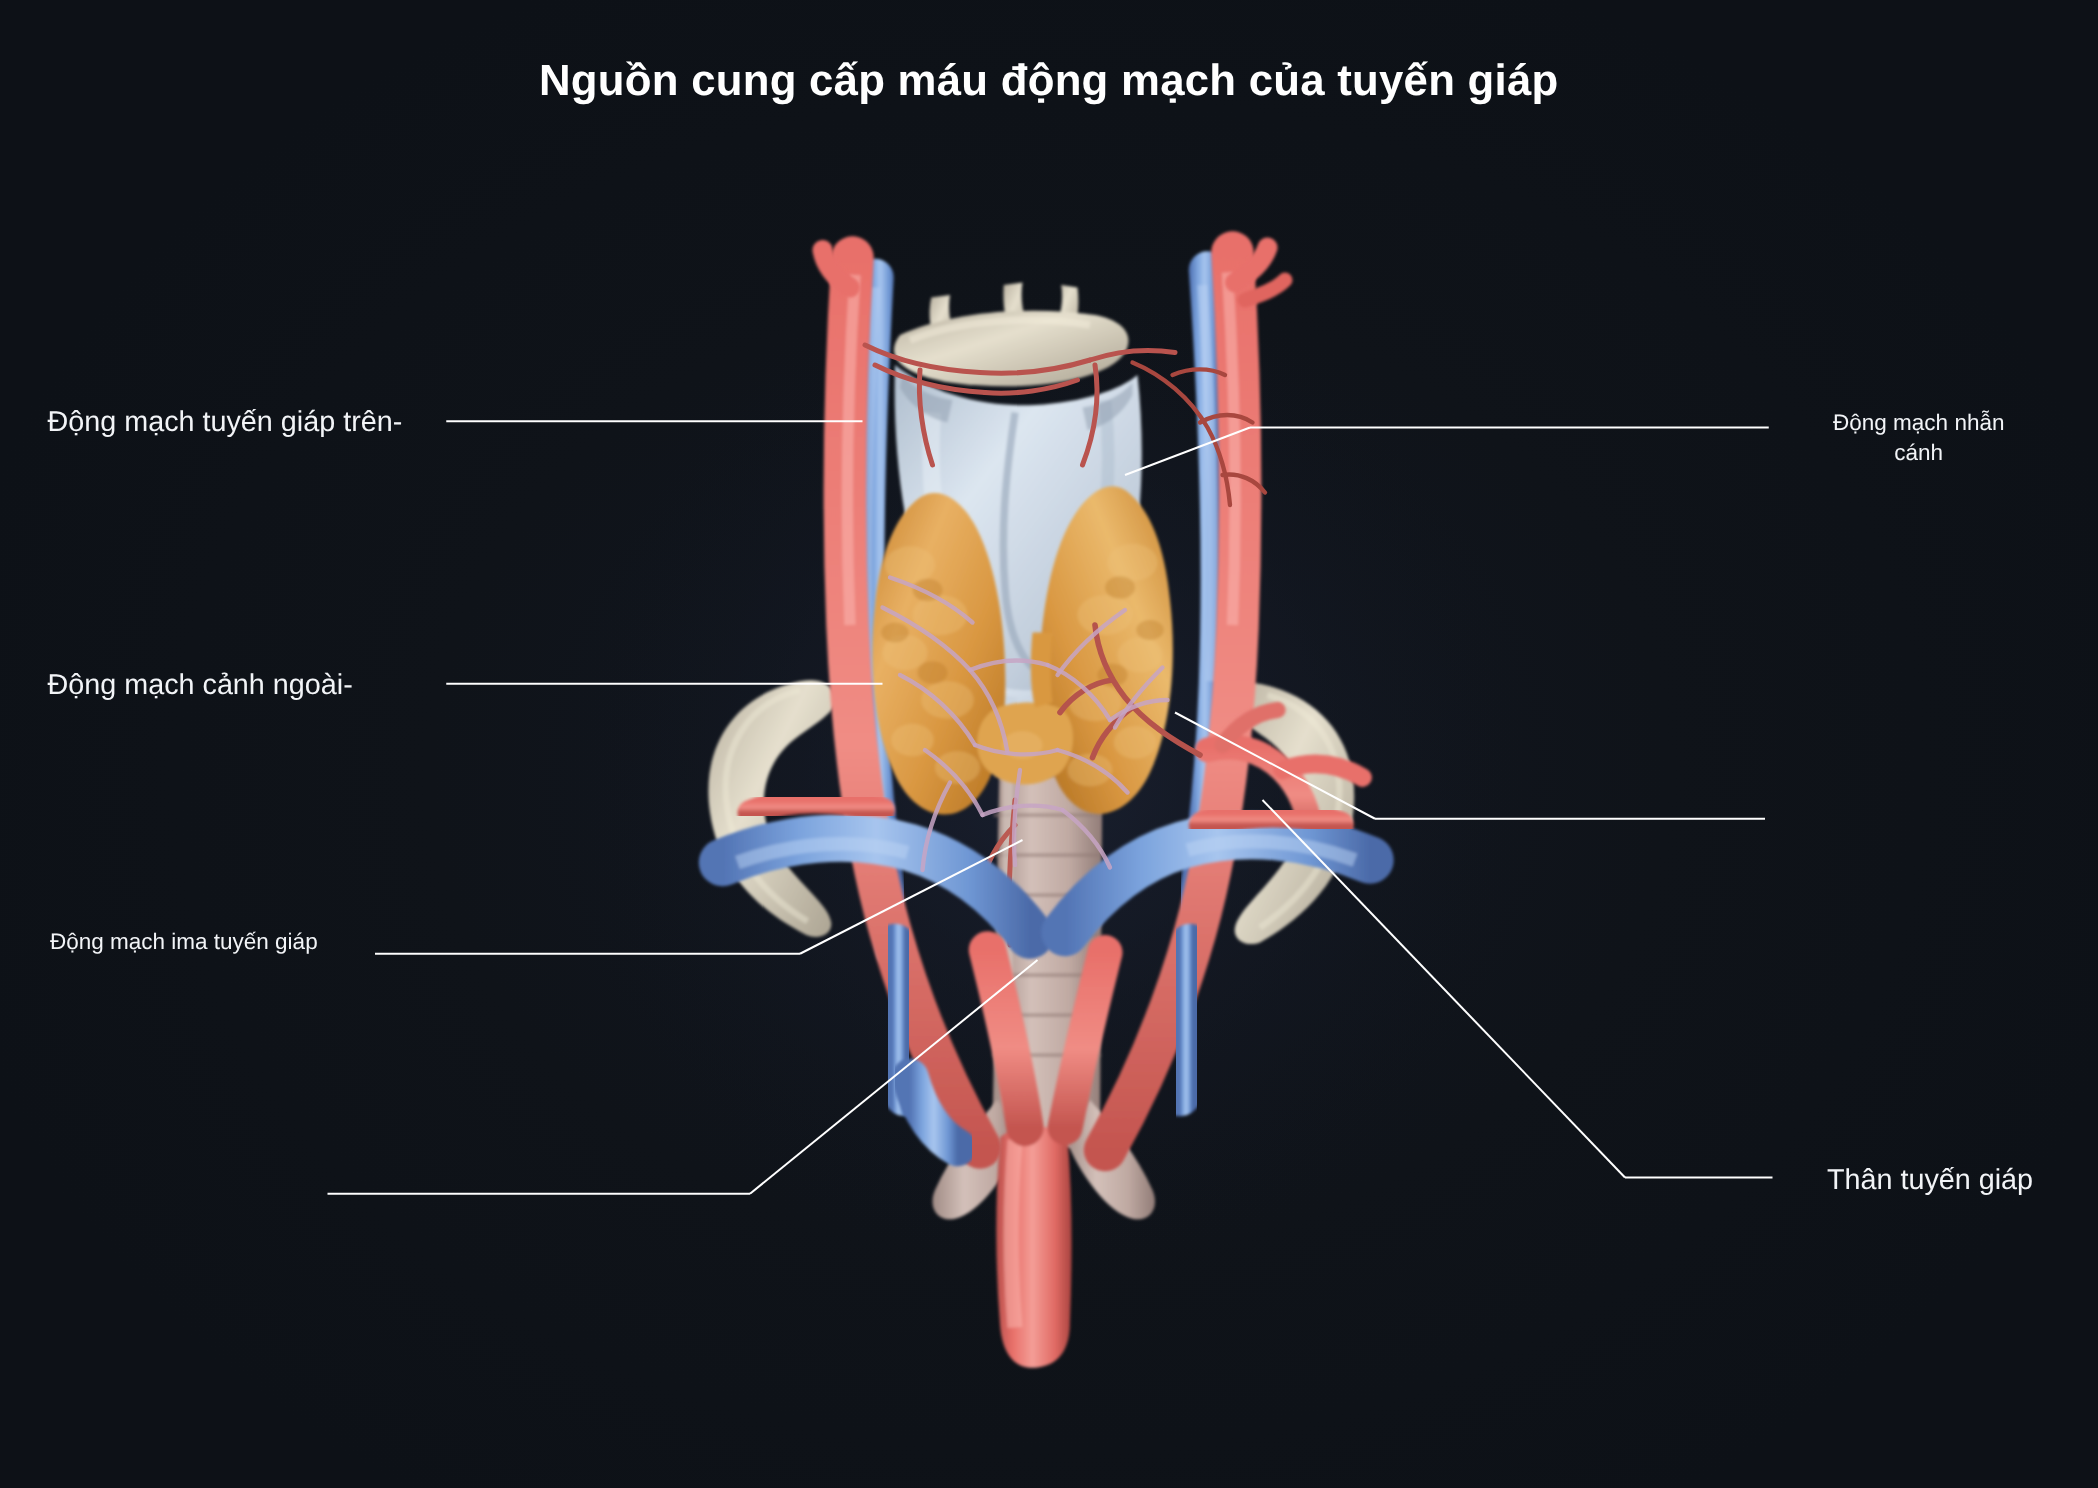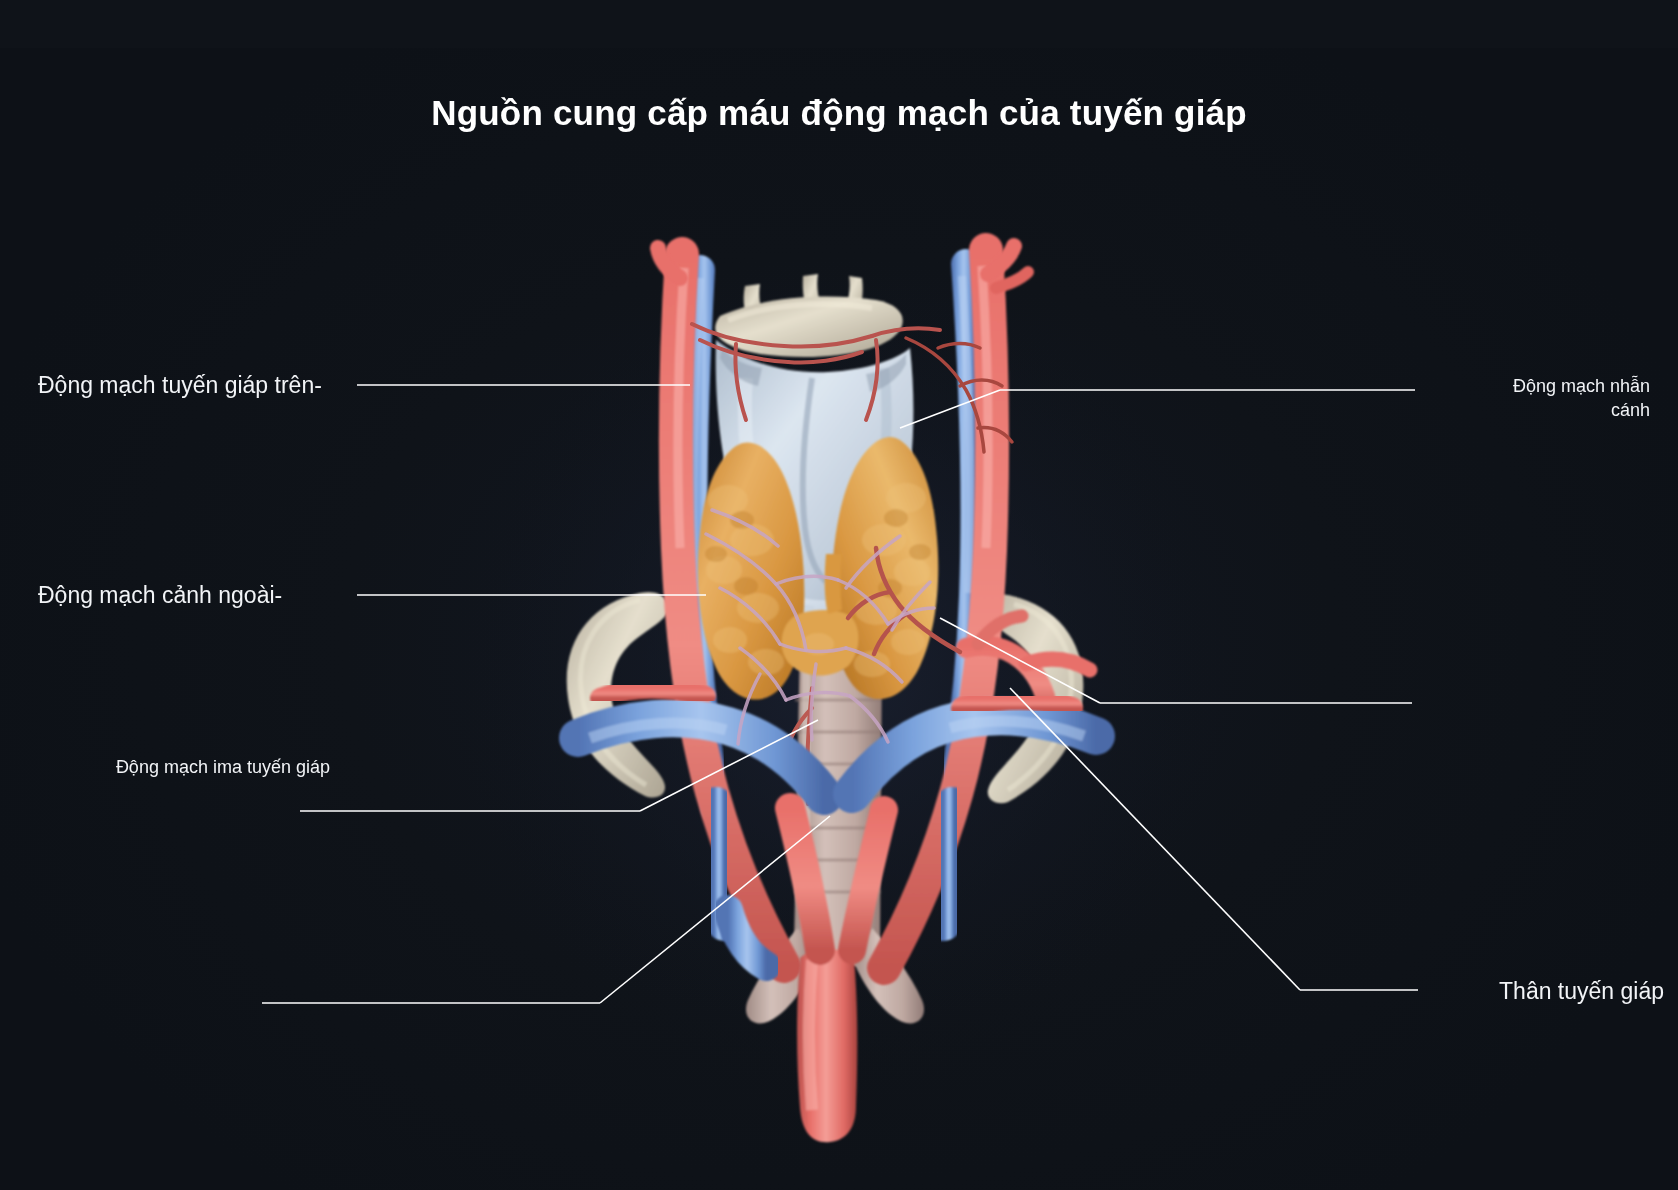--- a/index.html
+++ b/index.html
@@ -6,34 +6,33 @@
   html,body{ background:#0d1117; }
   body{
     width:1678px; height:1190px; position:relative; overflow:hidden;
     font-family:"Liberation Sans", sans-serif;
     background:#0f1319;
   }
   #stage{
     position:absolute; inset:0;
     background:
       radial-gradient(ellipse 900px 700px at 50% 52%, #121722 0%, #0f1319 55%, #0d1117 100%);
-    margin-top: 48px;
   }
   .title{
     position:absolute; top:45px; left:0; width:100%;
     text-align:center; color:#ffffff;
     font-size:35px; font-weight:700; letter-spacing:.2px;
     white-space:nowrap;
   }
   .label{
     position:absolute; color:#f2f4f7; line-height:1.32;
   }
   .label.lg{ font-size:23px; font-weight:400; }
   .label.sm{ font-size:18px; font-weight:400; }
-  .label.r{ text-align:right; }
+  .label.r{ text-align:center; }
   .label.l{ text-align:left; }
   svg.leaders{ position:absolute; inset:0; width:1678px; height:1190px; pointer-events:none; }
   svg.art{ position:absolute; left:0; top:0; width:1678px; height:1190px; }
 </style>
 </head>
 <body>
 
 <div id="stage">
 
   <div class="title">Nguồn cung cấp máu động mạch của tuyến giáp</div>
@@ -336,21 +335,21 @@
       <line x1="1100" y1="655" x2="940" y2="570"></line>
       <line x1="1418" y1="942" x2="1300" y2="942"></line>
       <line x1="1300" y1="942" x2="1010" y2="640"></line>
     </g>
   </svg>
 
   <div class="label lg l" style="left:38px; top:532px; width:330px;">Động mạch cảnh ngoài-</div>
 
   <div class="label lg l" style="left:38px; top:322px; width:330px;">Động mạch tuyến giáp trên-</div>
 
-  <div class="label sm l" style="left:40px; top:708px; width:290px;text-align:right;">Động mạch ima tuyến giáp</div>
+  <div class="label sm l" style="left:40px; top:742px; width:290px;">Động mạch ima tuyến giáp</div>
 
 
   <div class="label sm r" style="left:1420px; top:327px; width:230px;">
     <span>Động mạch nhẫn</span><br>
     <span>cánh</span>
   </div>
 
 
   <div class="label lg r" style="left:1424px; top:928px; width:240px;">Thân tuyến giáp</div>
 

